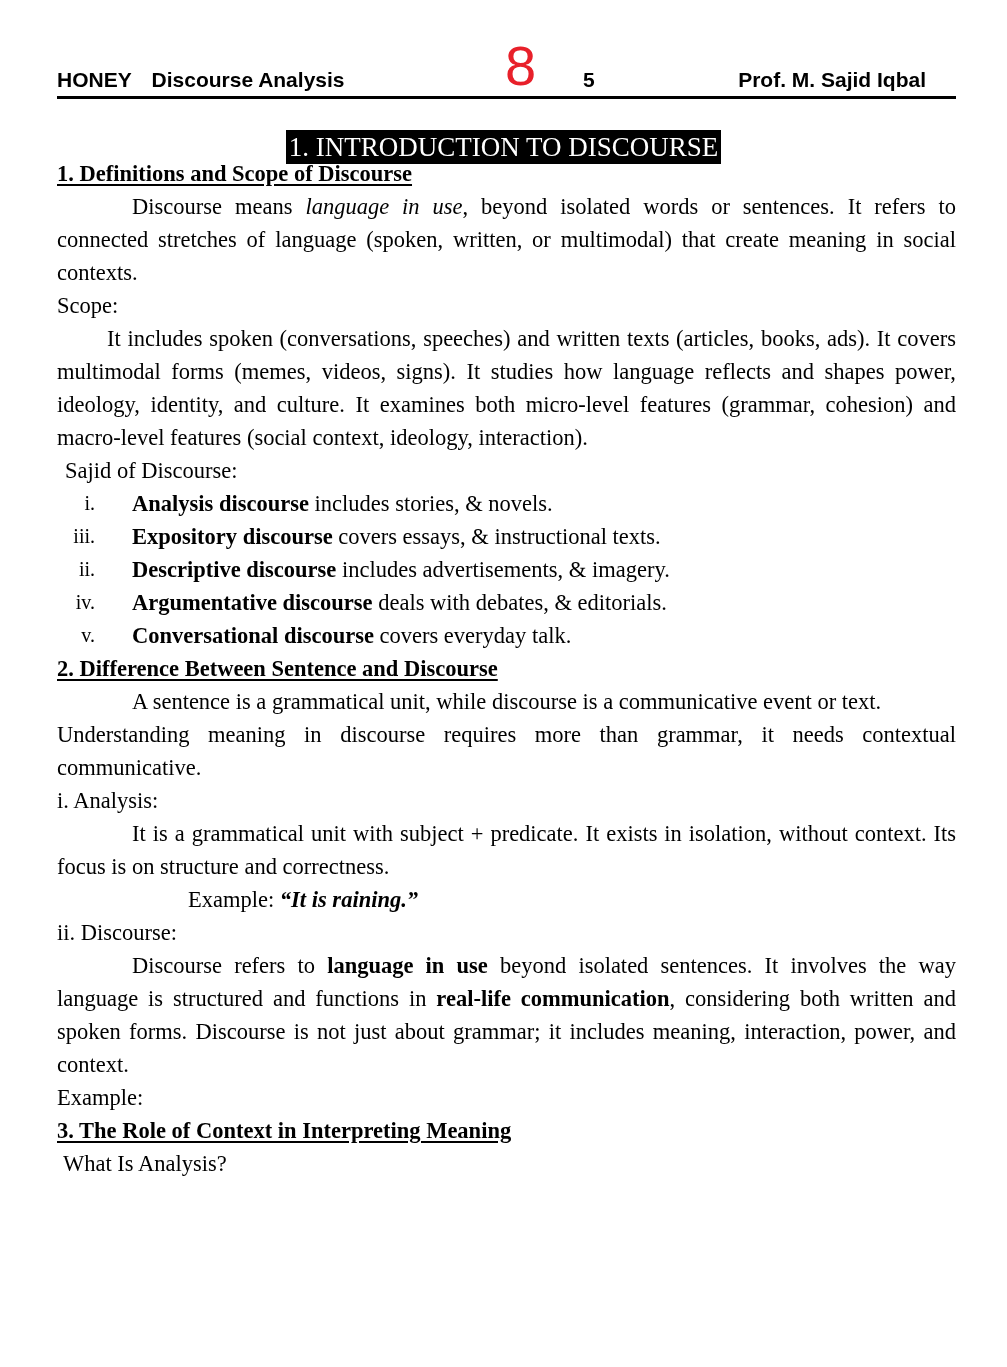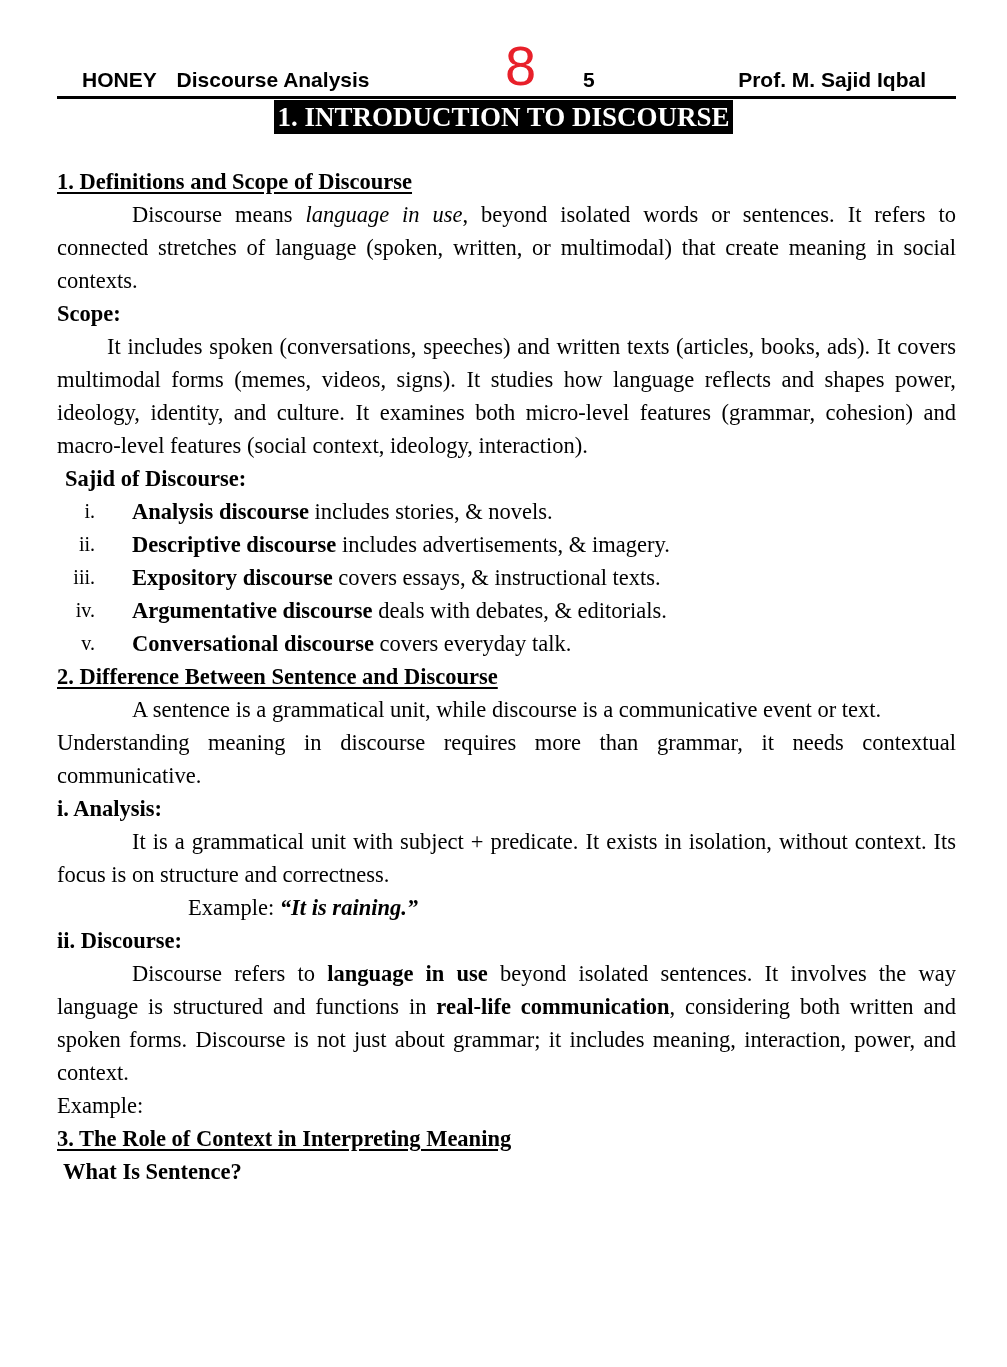--- a/index.html
+++ b/index.html
@@ -1,35 +1,35 @@
 <!DOCTYPE html>
 <html><head>
 <meta charset="utf-8">
 <style>
   html, body { margin: 0; padding: 0; background: #ffffff; }
   body { width: 1007px; height: 1367px; position: relative; overflow: hidden;
          font-family: "Liberation Serif", serif; color: #000; }
   .header { position: absolute; left: 57px; top: 64px; width: 899px; height: 34px;
             font-family: "Liberation Sans", sans-serif; font-weight: bold; font-size: 21px; }
   .header .left { position: absolute; left: 0; top: 4px; }
-  .header .left .honey { margin-right: 14px; margin-left: 25px; }
+  .header .left .honey { margin-right: 14px; }
   .header .mark { position: absolute; left: 448px; top: -26px; font-family: "Liberation Sans", sans-serif;
                   font-weight: normal; font-size: 56px; color: #e8202a; line-height: 1; }
   .header .pageno { position: absolute; left: 526px; top: 4px; }
   .header .right { position: absolute; right: 30px; top: 4px; }
   .rule { position: absolute; left: 57px; top: 96px; width: 899px; height: 3px; background: #000; }
   .title-wrap { position: absolute; left: 0; top: 100px; width: 1007px; text-align: center; }
-  .title { display: inline-block; background: #000; color: #fff; font-weight: bold; font-size: 27px;
-           padding: 0 3px; line-height: 34px; }
-  .content { position: absolute; left: 57px; top: 157px; width: 899px; font-size: 22.5px; line-height: 33px; margin-top: 8px; }
+  .title { display: inline-block; background: #000; color: #fff; font-weight: normal; font-size: 27px;
+           padding: 0 3px; line-height: 34px; margin-top: 30px; }
+  .content { position: absolute; left: 57px; top: 157px; width: 899px; font-size: 22.5px; line-height: 33px; }
   p { margin: 0; text-align: justify; }
   .indent { text-indent: 75px; }
   .indent-s { text-indent: 50px; }
   .h-under { font-weight: bold; text-decoration: underline; text-decoration-thickness: 2px; text-underline-offset: 3px; }
-  .b { font-weight: bold; }
+  .b { font-weight: normal; }
   .list { list-style: none; margin: 0; padding: 0; }
   .list li { position: relative; padding-left: 75px; }
   .list .num { position: absolute; left: 0; width: 38px; text-align: right; font-size: 20px; }
   .ex-indent { padding-left: 131px; }
 </style>
 </head>
 <body>
 
 <div class="header">
   <span class="left">
@@ -47,31 +47,31 @@
 </div>
 
 <div class="content">
   <p><span class="h-under">1. Definitions and Scope of Discourse</span></p>
   <p class="indent"><span>Discourse means </span><i>language in use</i><span>, beyond isolated words or sentences. It refers to connected stretches of language (spoken, written, or multimodal) that create meaning in social contexts.</span></p>
   <p class="b">Scope:</p>
   <p class="indent-s">It includes spoken (conversations, speeches) and written texts (articles, books, ads). It covers multimodal forms (memes, videos, signs). It studies how language reflects and shapes power, ideology, identity, and culture. It examines both micro-level features (grammar, cohesion) and macro-level features (social context, ideology, interaction).</p>
   <p class="b" style="padding-left:8px">Sajid of Discourse:</p>
   <ul class="list">
     <li><span class="num">i.</span><b>Analysis discourse</b><span> includes stories, &amp; novels.</span></li>
+    <li><span class="num">iii.</span><b>Expository discourse</b><span> covers essays, &amp; instructional texts.</span></li>
     <li><span class="num">ii.</span><b>Descriptive discourse</b><span> includes advertisements, &amp; imagery.</span></li>
-    <li><span class="num">iii.</span><b>Expository discourse</b><span> covers essays, &amp; instructional texts.</span></li>
     <li><span class="num">iv.</span><b>Argumentative discourse</b><span> deals with debates, &amp; editorials.</span></li>
     <li><span class="num">v.</span><b>Conversational discourse</b><span> covers everyday talk.</span></li>
   </ul>
 
   <p><span class="h-under">2. Difference Between Sentence and Discourse</span></p>
   <p class="indent">A sentence is a grammatical unit, while discourse is a communicative event or text.</p>
   <p>Understanding meaning in discourse requires more than grammar, it needs contextual communicative.</p>
   <p class="b">i. Analysis:</p>
   <p class="indent">It is a grammatical unit with subject + predicate. It exists in isolation, without context. Its focus is on structure and correctness.</p>
   <p class="ex-indent"><span>Example: </span><b><i>“It is raining.”</i></b></p>
   <p class="b">ii. Discourse:</p>
   <p class="indent"><span>Discourse refers to </span><b>language in use</b><span> beyond isolated sentences. It involves the way language is structured and functions in </span><b>real-life communication</b><span>, considering both written and spoken forms. Discourse is not just about grammar; it includes meaning, interaction, power, and context.</span></p>
   <p>Example:</p>
 
   <p><span class="h-under">3. The Role of Context in Interpreting Meaning</span></p>
-  <p class="b" style="padding-left:6px">What Is Sentence?</p>
+  <p class="b" style="padding-left:6px">What Is Analysis?</p>
 </div>
 
 </body></html>

